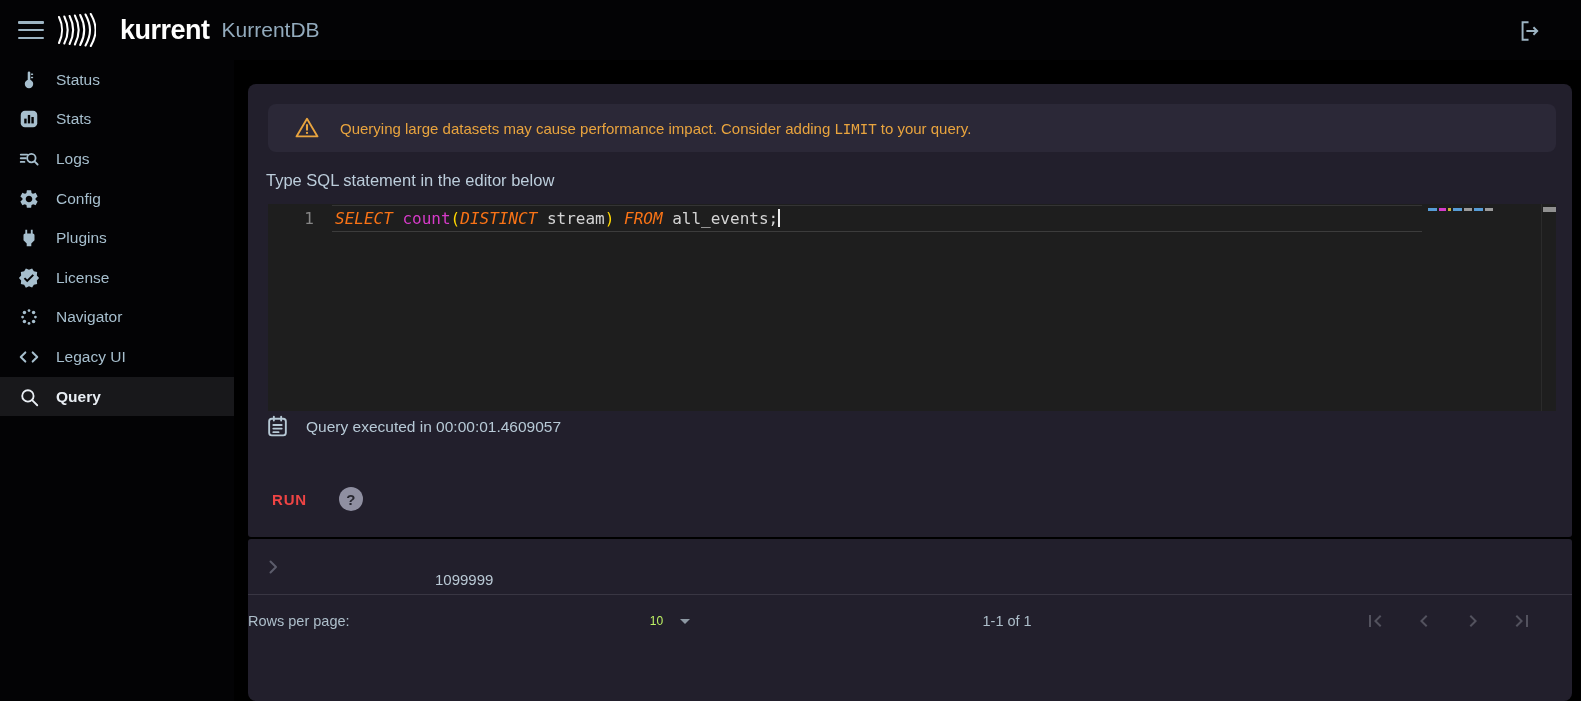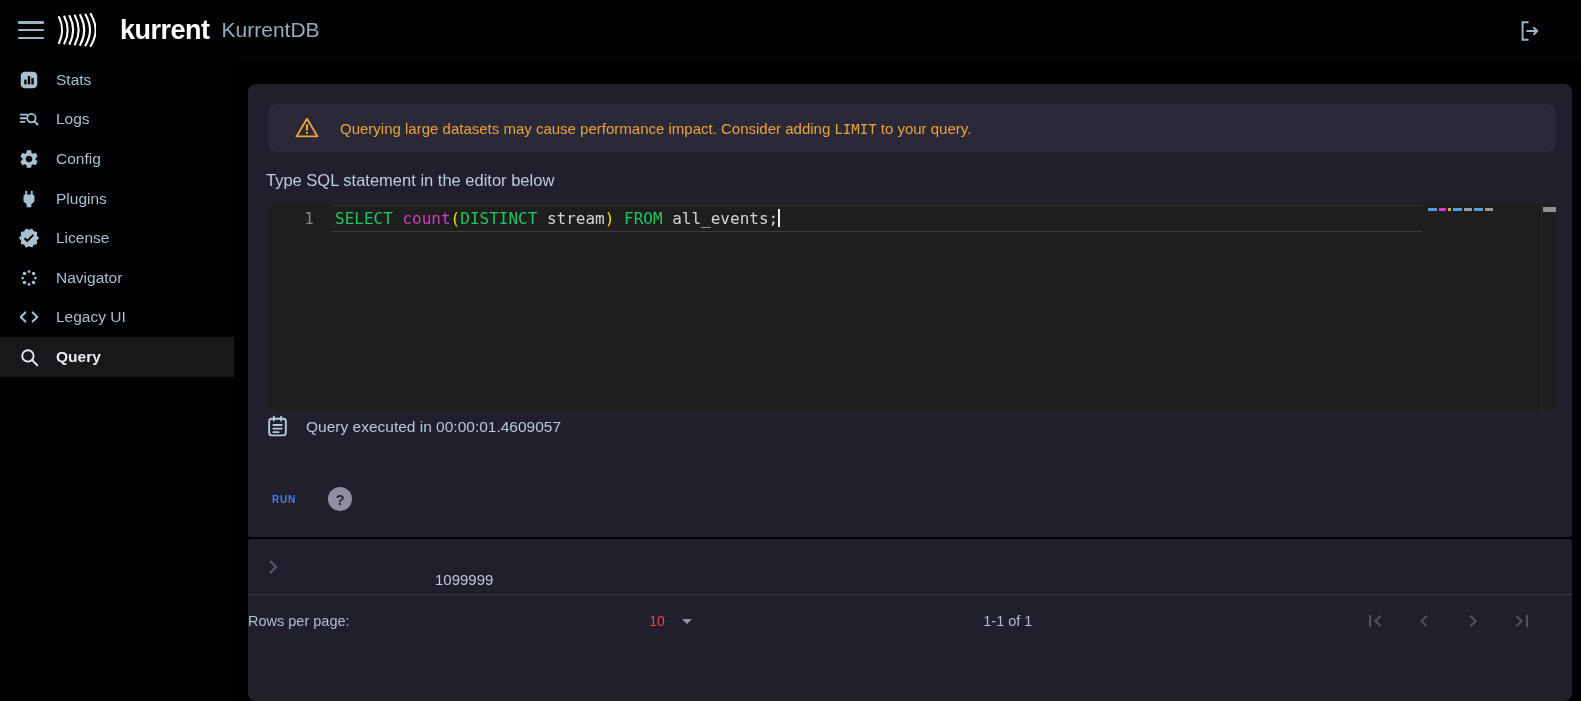--- a/index.html
+++ b/index.html
@@ -45,60 +45,60 @@
   .hint { position:absolute; left:18px; top:87px; color:#bccddb; font-size:16.5px; }
 
   
   .editor { position:absolute; left:20px; top:120px; width:1288px; height:207px;
             background:#1e1e1e; font-family:"DejaVu Sans Mono", monospace; font-size:16px; }
   .cur-line { position:absolute; left:64px; top:1px; width:1090px; height:27px;
               border-top:1px solid #343434; border-bottom:1px solid #3c3c3c; }
   .gutter { position:absolute; left:0; top:2px; width:46px; text-align:right;
             color:#858585; line-height:26px; }
   .code-line { position:absolute; left:67px; top:2px; line-height:26px; white-space:pre; cursor:text; }
-  .tok-keyword { color:#22c55e; }
+  .tok-keyword { color:#f97316;font-style:italic; }
   .tok-function { color:#d63bc8; }
   .tok-paren { color:#ffd700; }
   .tok-plain { color:#d4d4d4; }
   .caret { display:inline-block; width:1.5px; height:18px; background:#eee;
            vertical-align:-3px; }
   .minimap { position:absolute; left:1160px; top:4px; height:4px; display:flex; gap:2px; }
   .minimap i { display:block; height:3px; }
   .mm-b { background:#569cd6; width:9px; } .mm-m { background:#d63bc8; width:7px; }
   .mm-g { background:#9a9a9a; width:8px; } .mm-y { background:#c7b23a; width:3px; }
   .sb-track { position:absolute; left:1273px; top:0; bottom:0; width:15px;
               border-left:1px solid #2b2b2b; }
   .sb-thumb { position:absolute; left:1px; top:3px; width:13px; height:5px; background:#909090; }
 
   
   .status-row { position:absolute; left:17px; top:330px; display:flex; align-items:center; }
   .status-row .cal { width:25px; height:25px; color:#b7c9d6; margin-right:16px; }
   .status-row .txt { color:#b7c9d6; font-size:15.5px; }
 
   
   .run-row { position:absolute; left:24px; top:403px; display:flex; align-items:center; }
-  .run-btn { color:#3b82f6; font-size:10px; font-weight:bold; letter-spacing:0.8px;
+  .run-btn { color:#ef4444; font-size:15px; font-weight:bold; letter-spacing:0.8px;
              cursor:pointer; background:none; border:none; font-family:inherit;text-align:right; }
   .help-btn { width:24px; height:24px; margin-left:32px; border-radius:50%;
               background:#8f8fa1; color:#26262f; font-size:15px; font-weight:bold;
               display:flex; align-items:center; justify-content:center; cursor:pointer;
               border:none; font-family:inherit; }
 
   
   .t-header { height:53px; display:flex; align-items:center;
               border-bottom:1px solid #393643; }
   .t-header .col { margin-left:187px; color:#d6dee6; font-size:15px; font-weight:bold; }
   .t-row { height:56px; display:flex; align-items:center; border-bottom:1px solid #393643; }
   .t-row .exp { width:24px; height:24px; margin-left:13px; color:#5c5c6b; cursor:pointer; }
   .t-row .val { margin-left:150px; color:#b9c8d4; font-size:15px;margin-top:25px; }
   .t-footer { height:52px; display:flex; align-items:center; justify-content:space-between;
               padding-right:38px; color:#aebfcb; font-size:14.5px; }
   .rpp-label { margin-right:32px; }
   .rpp-select { display:flex; align-items:center; cursor:pointer; }
-  .rpp-value { font-size:14px; color:#ef4444; }
+  .rpp-value { font-size:12px; color:#bef264; }
   .caret-down { width:0; height:0; border-left:5px solid transparent;
                 border-right:5px solid transparent; border-top:5px solid #8d98a3;
                 margin-left:17px; }
   .range { margin-left:24px; }
   .pager { display:flex; align-items:center; margin-left:38px; }
   .pg-btn { width:24px; height:24px; margin-left:25px; color:#53525e; cursor:default;
             background:none; border:none; padding:0; }
   .pg-btn svg { display:block; }
 </style>
 </head>
@@ -129,20 +129,31 @@
     <g stroke="#9db4c3" stroke-width="1.8" fill="none">
       <path d="M12.5 4H7v16h5.5"></path>
       <path d="M10.5 12h10"></path>
       <path d="M17 8.5 20.5 12 17 15.5"></path>
     </g>
   </svg>
 </div>
 
 <div class="sidebar">
 
+  <div class="side-item">
+    <span class="ic">
+      <svg width="22" height="22" viewBox="0 0 24 24" fill="currentColor">
+        <rect x="10.6" y="2.8" width="2.8" height="11" rx="1.4"></rect>
+        <circle cx="12" cy="16.4" r="4.6"></circle>
+        <rect x="14" y="5" width="2.6" height="1.6" rx="0.8"></rect>
+        <rect x="14" y="8.4" width="2.6" height="1.6" rx="0.8"></rect>
+      </svg>
+    </span>
+    <span>Status</span>
+  </div>
 
   <div class="side-item">
     <span class="ic">
       <svg width="22" height="22" viewBox="0 0 24 24">
         <rect x="3" y="3" width="18" height="18" rx="4.5" fill="currentColor"></rect>
         <rect x="6.8" y="11.6" width="2.6" height="5.2" fill="#030305"></rect>
         <rect x="10.7" y="7.6" width="2.6" height="9.2" fill="#030305"></rect>
         <rect x="14.6" y="9.8" width="2.6" height="7" fill="#030305"></rect>
       </svg>
     </span>

